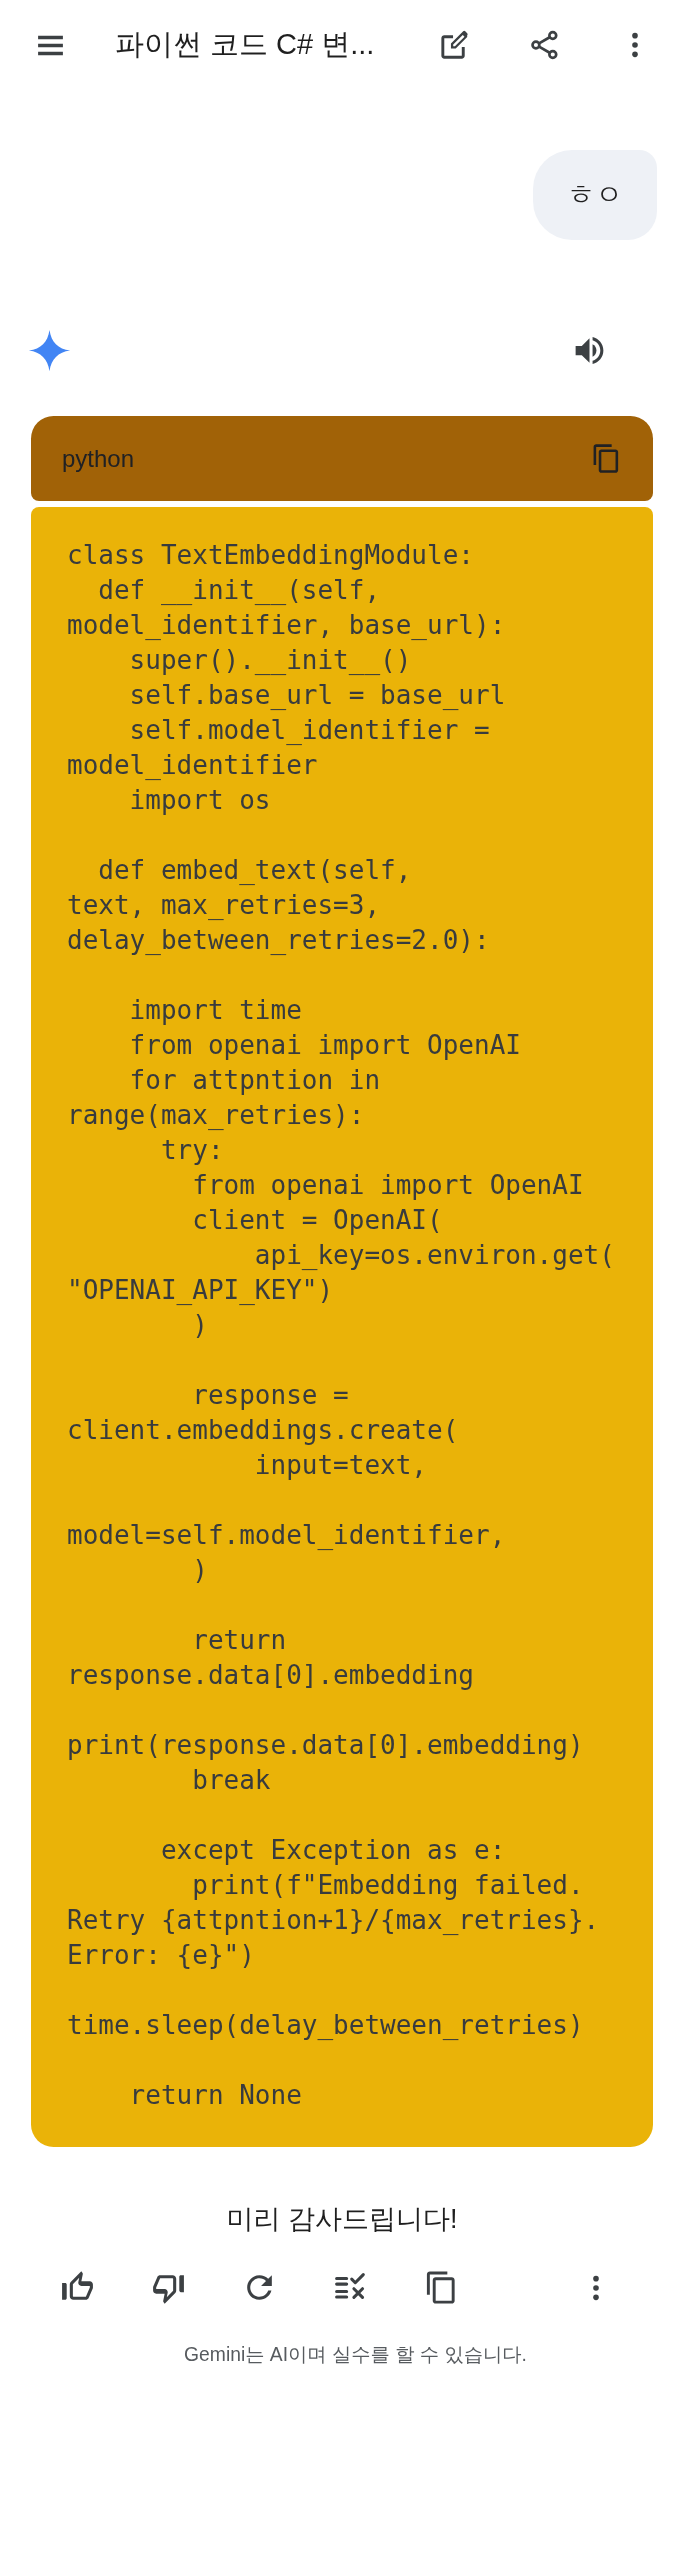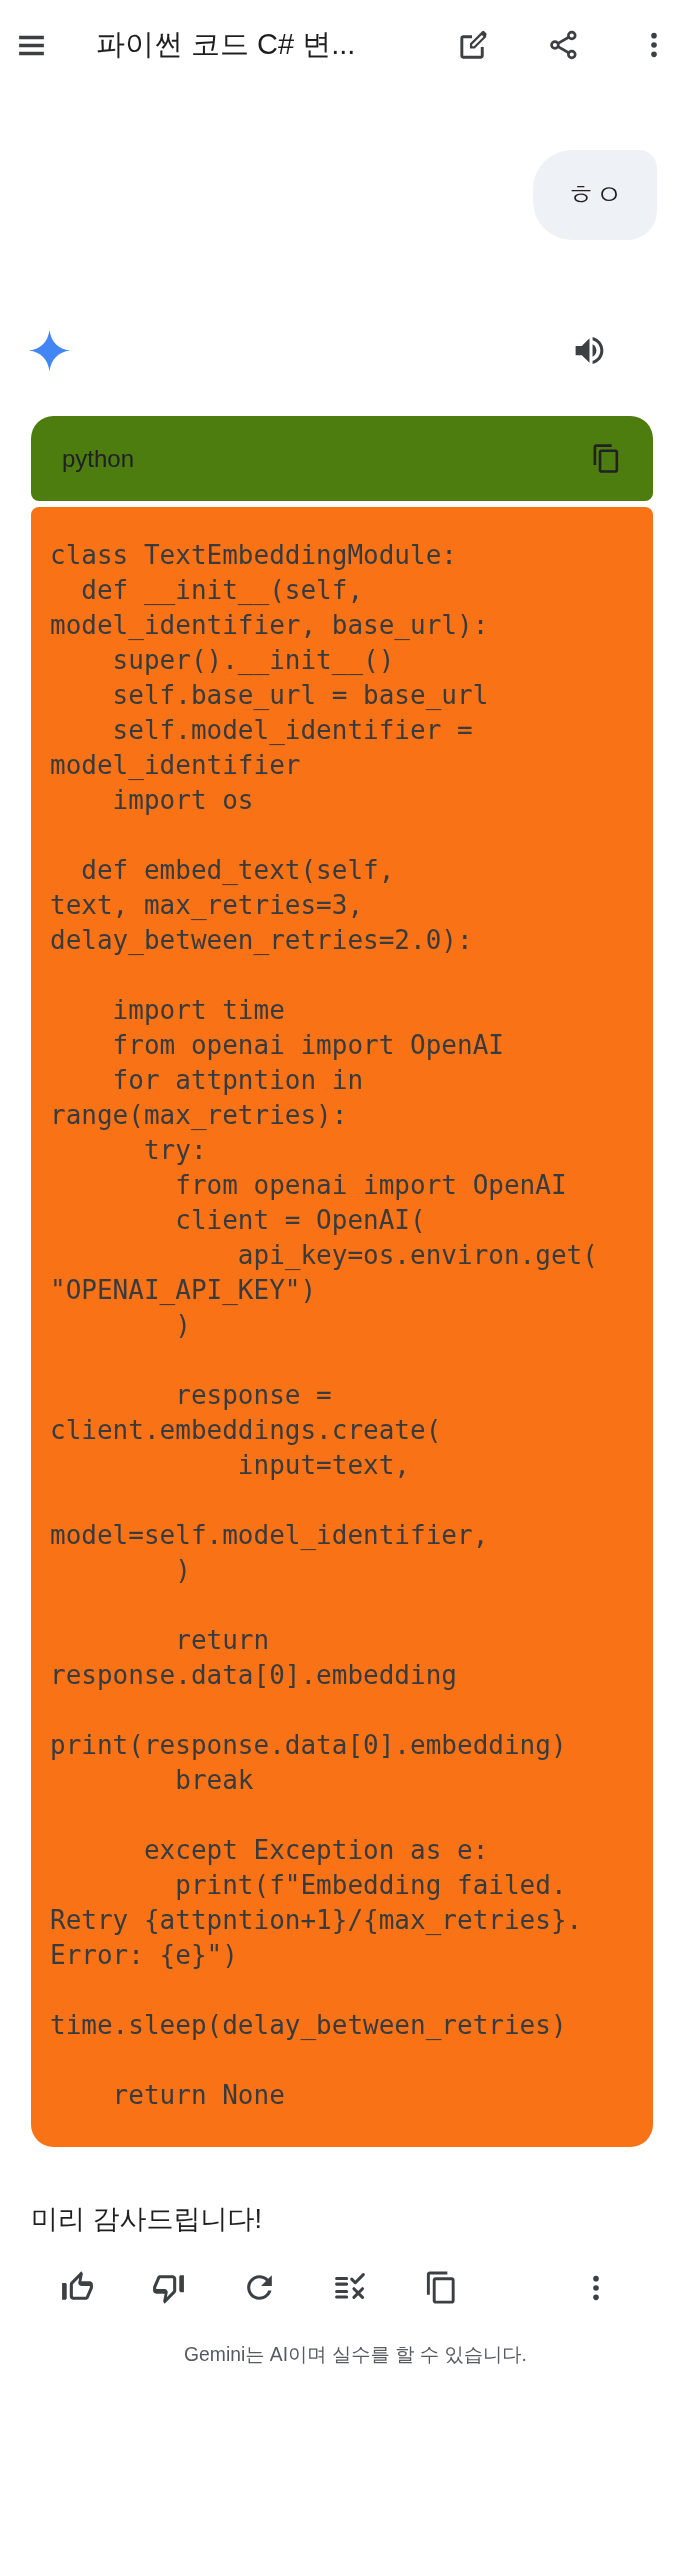--- a/index.html
+++ b/index.html
@@ -8,21 +8,21 @@
     width: 684px; height: 2576px;
     font-family: "Liberation Sans", sans-serif;
     color: #1f1f1f;
     overflow: hidden;
     position: relative;
   }
   button { background: none; border: none; padding: 0; cursor: pointer; color: #444746; }
   svg { display: block; }
 
   
-  .topbar { height: 90px; display: flex; align-items: center; padding: 0 12px; }
+  .topbar { height: 90px; display: flex; align-items: center; padding: 0 31px; }
   .topbar .menu-btn { width: 39px; height: 39px; display: flex; align-items: center; justify-content: center; }
   .topbar .title {
     margin-left: 45px; font-size: 29px; font-weight: 500; color: #1f1f1f;
     white-space: nowrap; overflow: hidden; max-width: 265px;
   }
   .topbar .actions { margin-left: auto; display: flex; align-items: center; gap: 53px; }
   .topbar .actions button { width: 37px; height: 37px; display: flex; align-items: center; justify-content: center; }
 
   
   .bubble-row { display: flex; justify-content: flex-end; padding: 0 27px; margin-top: 60px; }
@@ -33,35 +33,35 @@
     border-radius: 39px 17.7px 29px 39px;
   }
 
   
   .gemini-row { display: flex; align-items: center; justify-content: space-between; padding: 0 27px; margin-top: 88px; }
   .gemini-row .speaker-btn { margin-right: 48px; width: 39px; height: 39px; display: flex; align-items: center; justify-content: center; }
 
   
   .code-card { margin: 43px 31px 0 31px; }
   .code-header {
-    background: #4d7c0f; border-radius: 22.5px 22.5px 8px 8px; height: 85px;
+    background: #a16207; border-radius: 22.5px 22.5px 8px 8px; height: 85px;
     display: flex; align-items: center; padding: 0 31px; margin-bottom: 6.4px;
   }
   .code-lang { font-size: 24px; color: #202124; }
   .code-header .copy-btn { margin-left: auto; width: 32px; height: 32px; display: flex; align-items: center; justify-content: center; }
-  .code-body { background: #f97316; border-radius: 8px 8px 22.5px 22.5px; padding: 31px 8px 34px 19px; }
+  .code-body { background: #eab308; border-radius: 8px 8px 22.5px 22.5px; padding: 31px 8px 34px 36px; }
   .code-body pre {
     font-family: "DejaVu Sans Mono", "Liberation Mono", monospace;
     font-size: 26px; line-height: 35px; color: #383b3e; white-space: pre;
   }
 
   
   .response-text { padding: 0 31px; margin-top: 51px; }
   .response-text p { font-size: 27px; line-height: 43px; color: #1f1f1f; margin: 0 0 41px 0; }
-  .response-text p:last-child { margin-bottom: 0; }
+  .response-text p:last-child { margin-bottom: 0; text-align: center; }
 
   
   .action-row { display: flex; align-items: center; margin-top: 8px; padding: 0 69px 0 58px; gap: 52px; height: 77px; }
   .action-row button { width: 39px; height: 39px; display: flex; align-items: center; justify-content: center; }
   .action-row .more-btn { margin-left: auto; }
 
   
   .footer { margin-top: 14.5px; text-align: center; padding-left: 27px; }
   .footer span { font-size: 19.3px; color: #575b5f; }
 </style>

